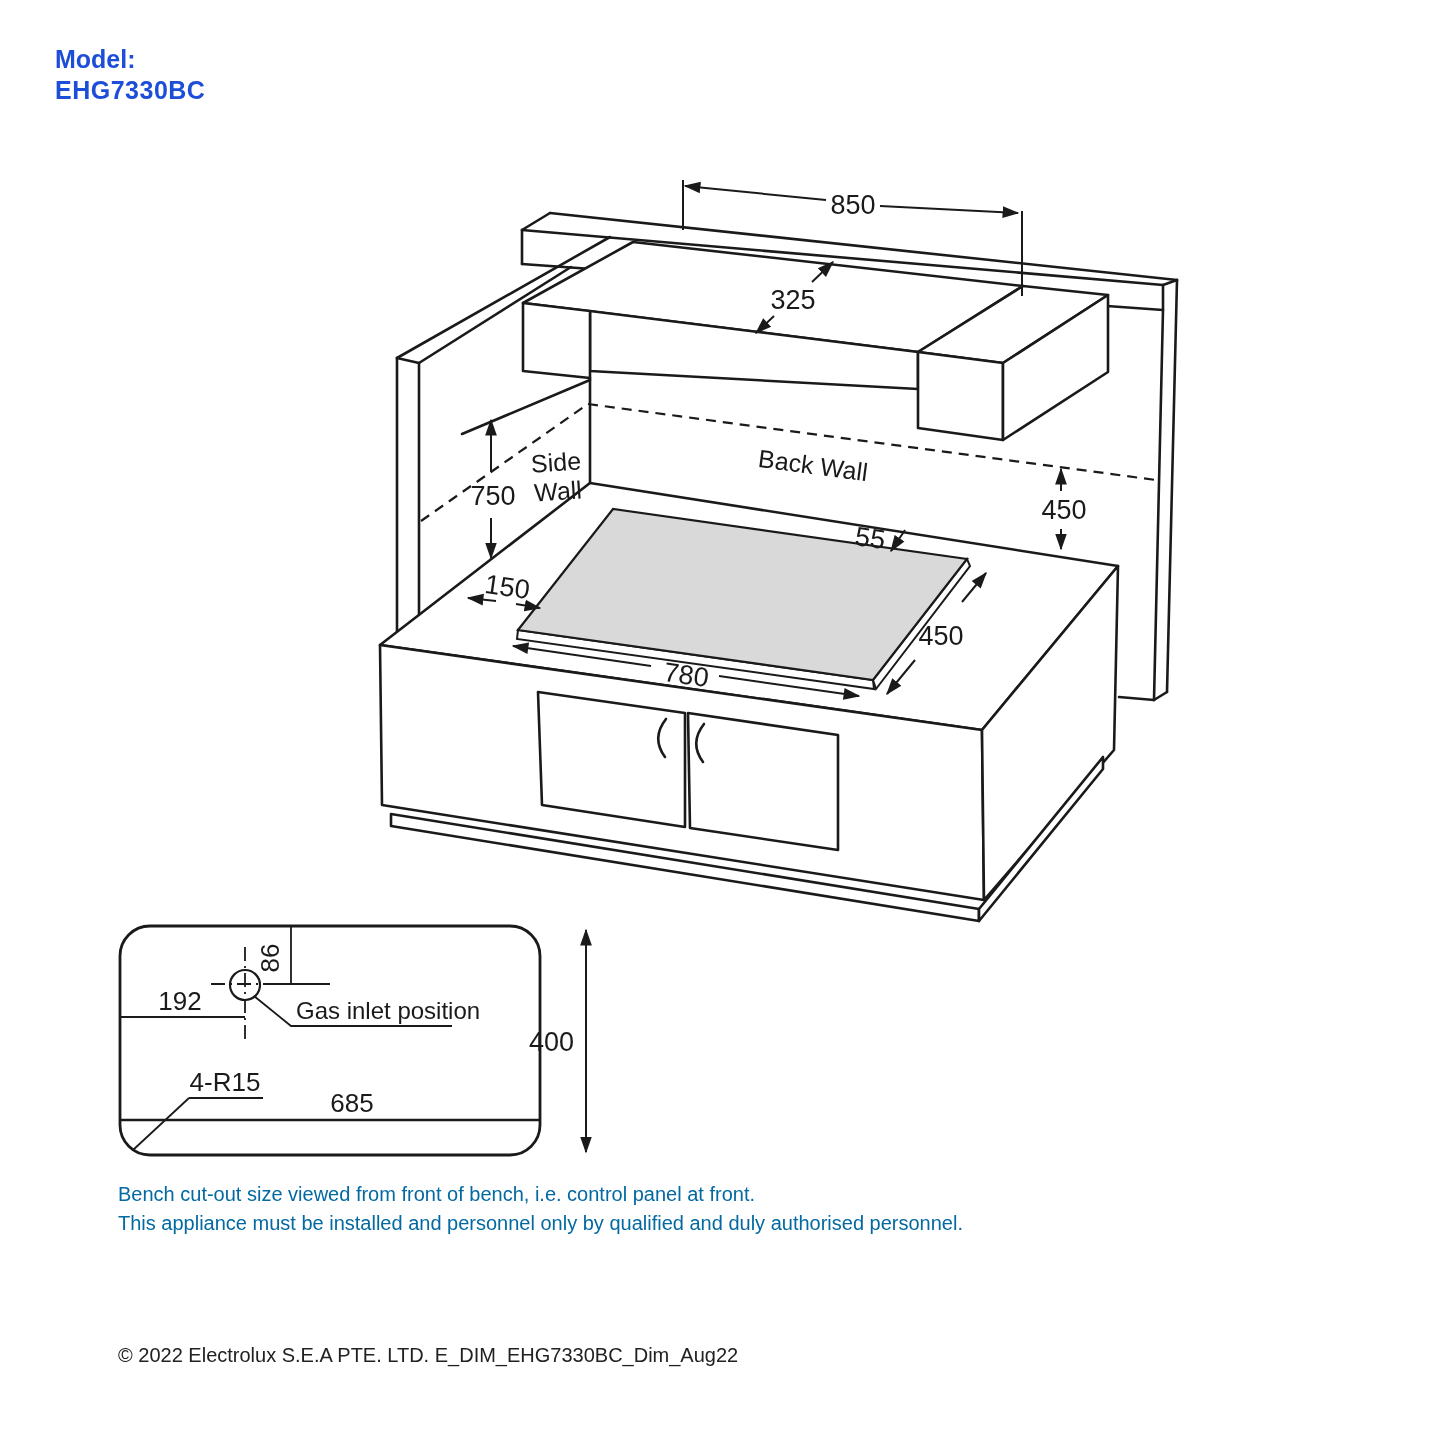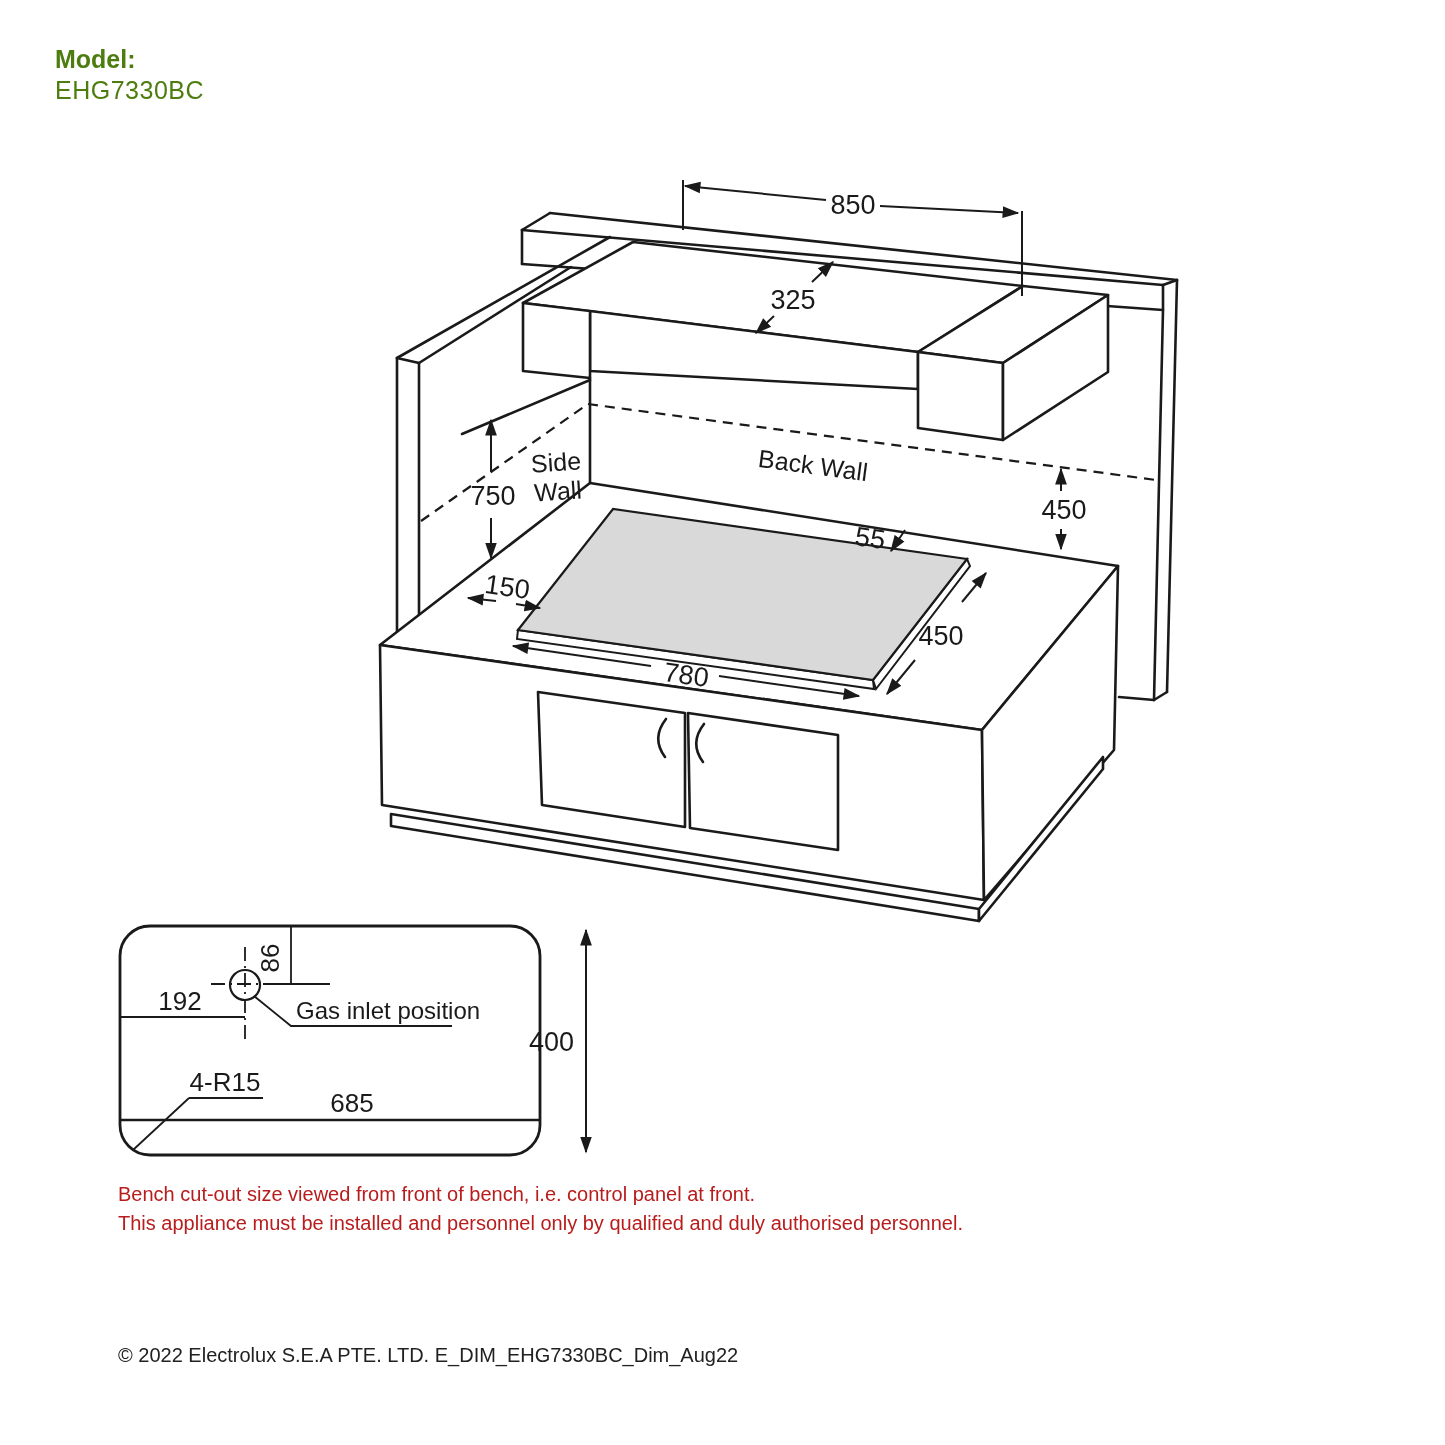--- a/index.html
+++ b/index.html
@@ -1,22 +1,22 @@
 <!DOCTYPE html>
 <html><head>
 <meta charset="utf-8">
 <style>
   html,body{margin:0;padding:0;background:#ffffff;}
   .page{position:relative;width:1445px;height:1445px;background:#fff;overflow:hidden;
         font-family:"Liberation Sans", sans-serif;color:#1a1a1a;}
-  .title-block{position:absolute;left:55px;top:44px;line-height:31px;color:#4d7c0f;}
+  .title-block{position:absolute;left:55px;top:44px;line-height:31px;color:#1d4ed8;}
   .title-block .model-label{font-size:25px;font-weight:700;}
-  .title-block .model-number{font-size:25px;font-weight:400;letter-spacing:.5px;}
+  .title-block .model-number{font-size:25px;font-weight:700;letter-spacing:.5px;}
   .drawing-svg{position:absolute;left:0;top:0;width:1445px;height:1445px;}
-  .notes{position:absolute;left:118px;top:1180px;font-size:20px;line-height:29px;color:#b91c1c;}
+  .notes{position:absolute;left:118px;top:1180px;font-size:20px;line-height:29px;color:#0369a1;}
   .footer{position:absolute;left:118px;top:1344px;font-size:20px;color:#212121;text-align:right;}
   
   .ln{stroke:#1a1a1a;stroke-width:2.6;fill:none;stroke-linecap:round;stroke-linejoin:round;}
   .fw{stroke:#1a1a1a;stroke-width:2.6;fill:#ffffff;stroke-linejoin:round;}
   .dash{stroke:#1a1a1a;stroke-width:2.2;fill:none;stroke-dasharray:10 7;}
   .dims{stroke:#1a1a1a;stroke-width:2;fill:none;}
   .thin{stroke:#1a1a1a;stroke-width:1.8;fill:none;}
   .dimtxt{font-family:"Liberation Sans",sans-serif;font-size:27px;fill:#1a1a1a;}
   .walltxt{font-family:"Liberation Sans",sans-serif;font-size:25px;fill:#1a1a1a;}
   .cuttxt{font-family:"Liberation Sans",sans-serif;font-size:26px;fill:#1a1a1a;}

